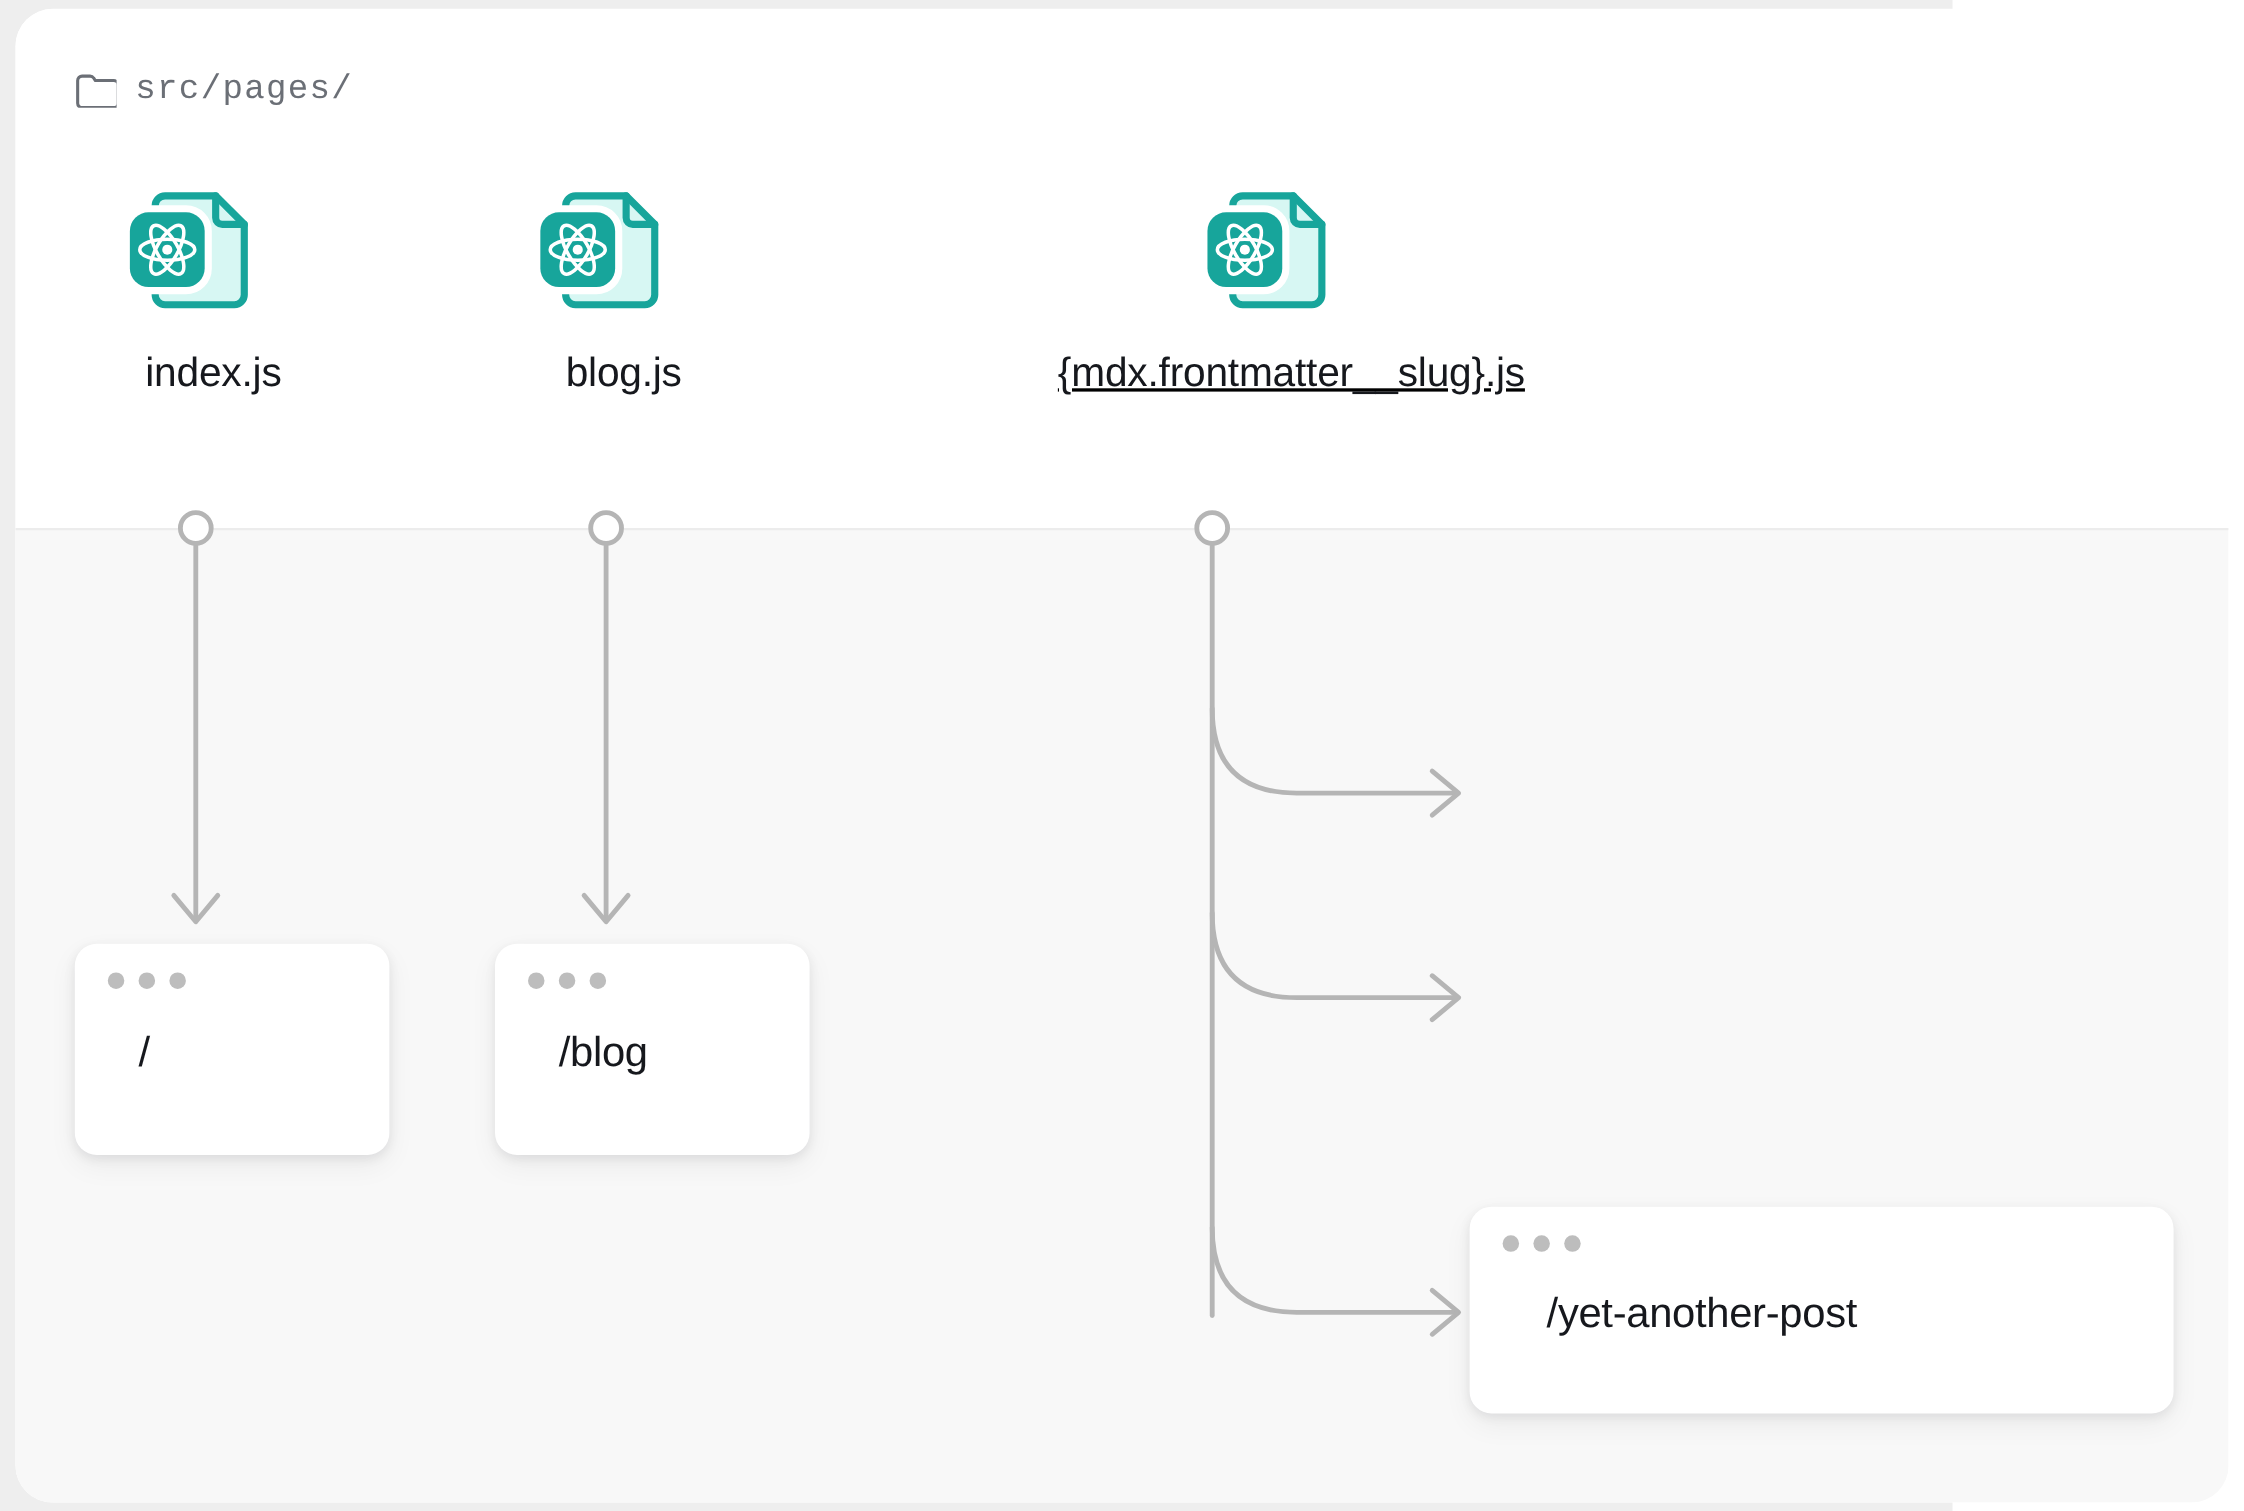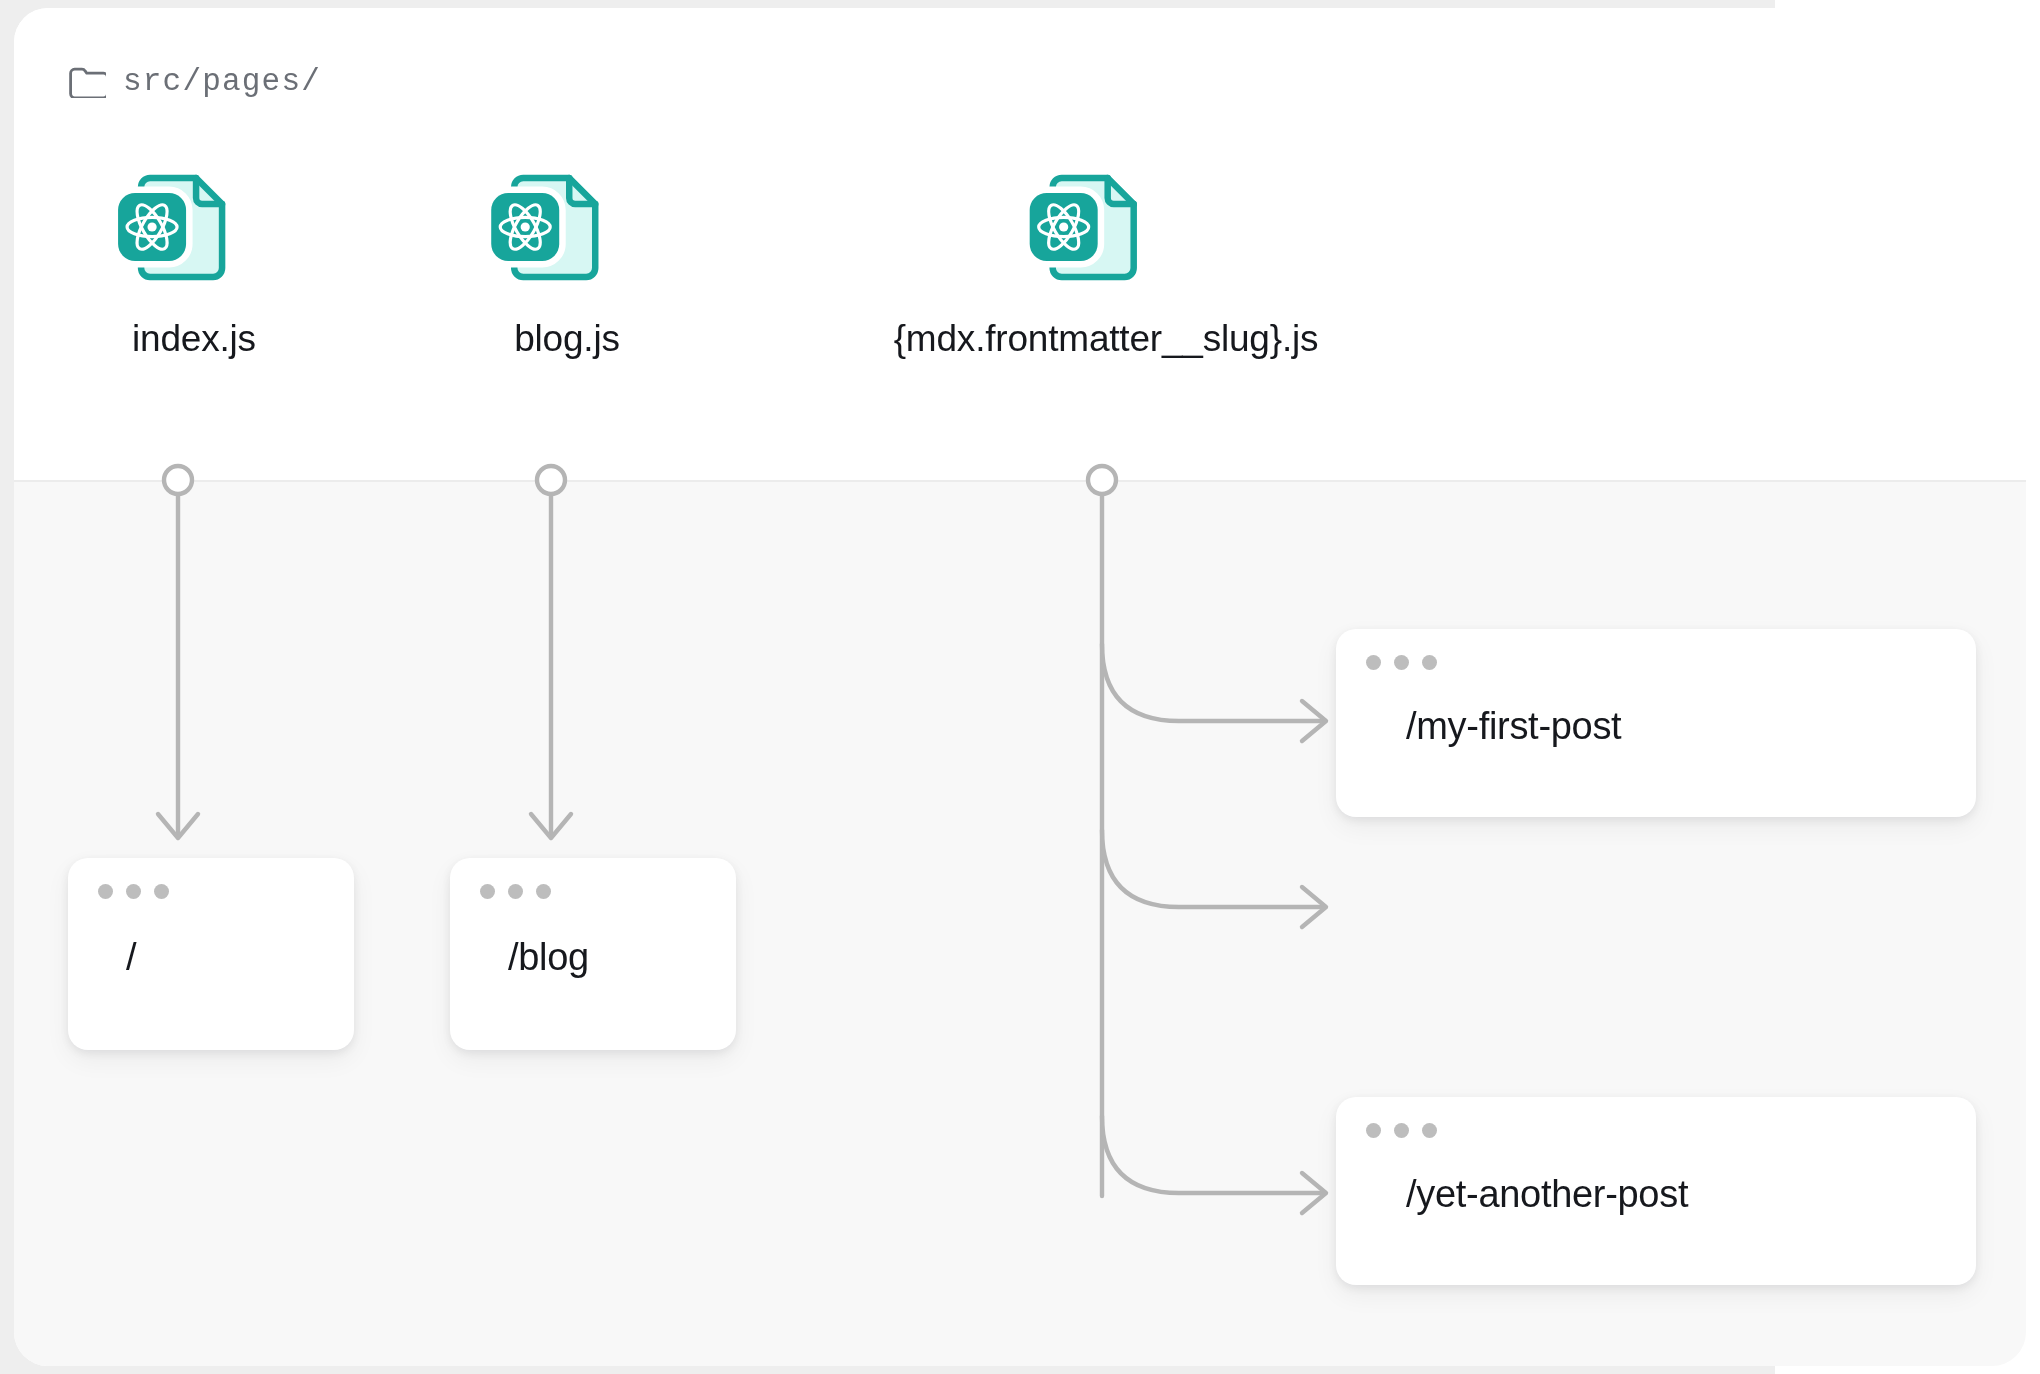--- a/index.html
+++ b/index.html
@@ -188,21 +188,21 @@
             <ellipse rx="25" ry="9.6"></ellipse>
             <ellipse rx="25" ry="9.6" transform="rotate(60)"></ellipse>
             <ellipse rx="25" ry="9.6" transform="rotate(120)"></ellipse>
             <circle r="4.6" fill="#ffffff" stroke="none"></circle>
           </g>
         </svg>
       </span>
       <span class="file-label">blog.js</span>
     </div>
 
-    <div class="file-node" style="left:1076px; transform:translateX(-50%);">
+    <div class="file-node" style="left:1144px; transform:translateX(-50%);text-decoration:underline;">
       <span>
         <svg class="file-icon" viewBox="0 0 132 120" fill="none">
           <path d="M38 10h46l26 26v64c0 5-4 9-9 9H38c-5 0-9-4-9-9V19c0-5 4-9 9-9z" fill="#ffffff" stroke="#ffffff" stroke-width="13" stroke-linejoin="round"></path>
           <path d="M38 10h46l26 26v64c0 5-4 9-9 9H38c-5 0-9-4-9-9V19c0-5 4-9 9-9z" fill="#d7f7f3" stroke="#17a59b" stroke-width="6.5" stroke-linejoin="round"></path>
           <path d="M84 10v20c0 3.3 2.7 6 6 6h20" fill="none" stroke="#17a59b" stroke-width="6.5" stroke-linejoin="round" stroke-linecap="round"></path>
           <rect x="6" y="25" width="68" height="68" rx="17" fill="#ffffff" stroke="#ffffff" stroke-width="13"></rect>
           <rect x="6" y="25" width="68" height="68" rx="17" fill="#17a59b"></rect>
           <g transform="translate(40,59)" stroke="#ffffff" fill="none" stroke-width="3.2">
             <ellipse rx="25" ry="9.6"></ellipse>
             <ellipse rx="25" ry="9.6" transform="rotate(60)"></ellipse>
@@ -262,28 +262,20 @@
 
     <div class="browser-card card-small" style="left:436px; top:850px; width:286px; height:192px;">
       <span class="card-dots">
         <i></i>
           <i></i>
           <i></i>
       </span>
       <span class="card-label">/blog</span>
     </div>
 
-    <div class="browser-card" style="left:1322px; top:621px; width:640px; height:188px;">
-      <span class="card-dots">
-        <i></i>
-          <i></i>
-          <i></i>
-      </span>
-      <span class="card-label">/my-first-post</span>
-    </div>
 
 
     <div class="browser-card" style="left:1322px; top:1089px; width:640px; height:188px;">
       <span class="card-dots">
         <i></i>
           <i></i>
           <i></i>
       </span>
       <span class="card-label">/yet-another-post</span>
     </div>

